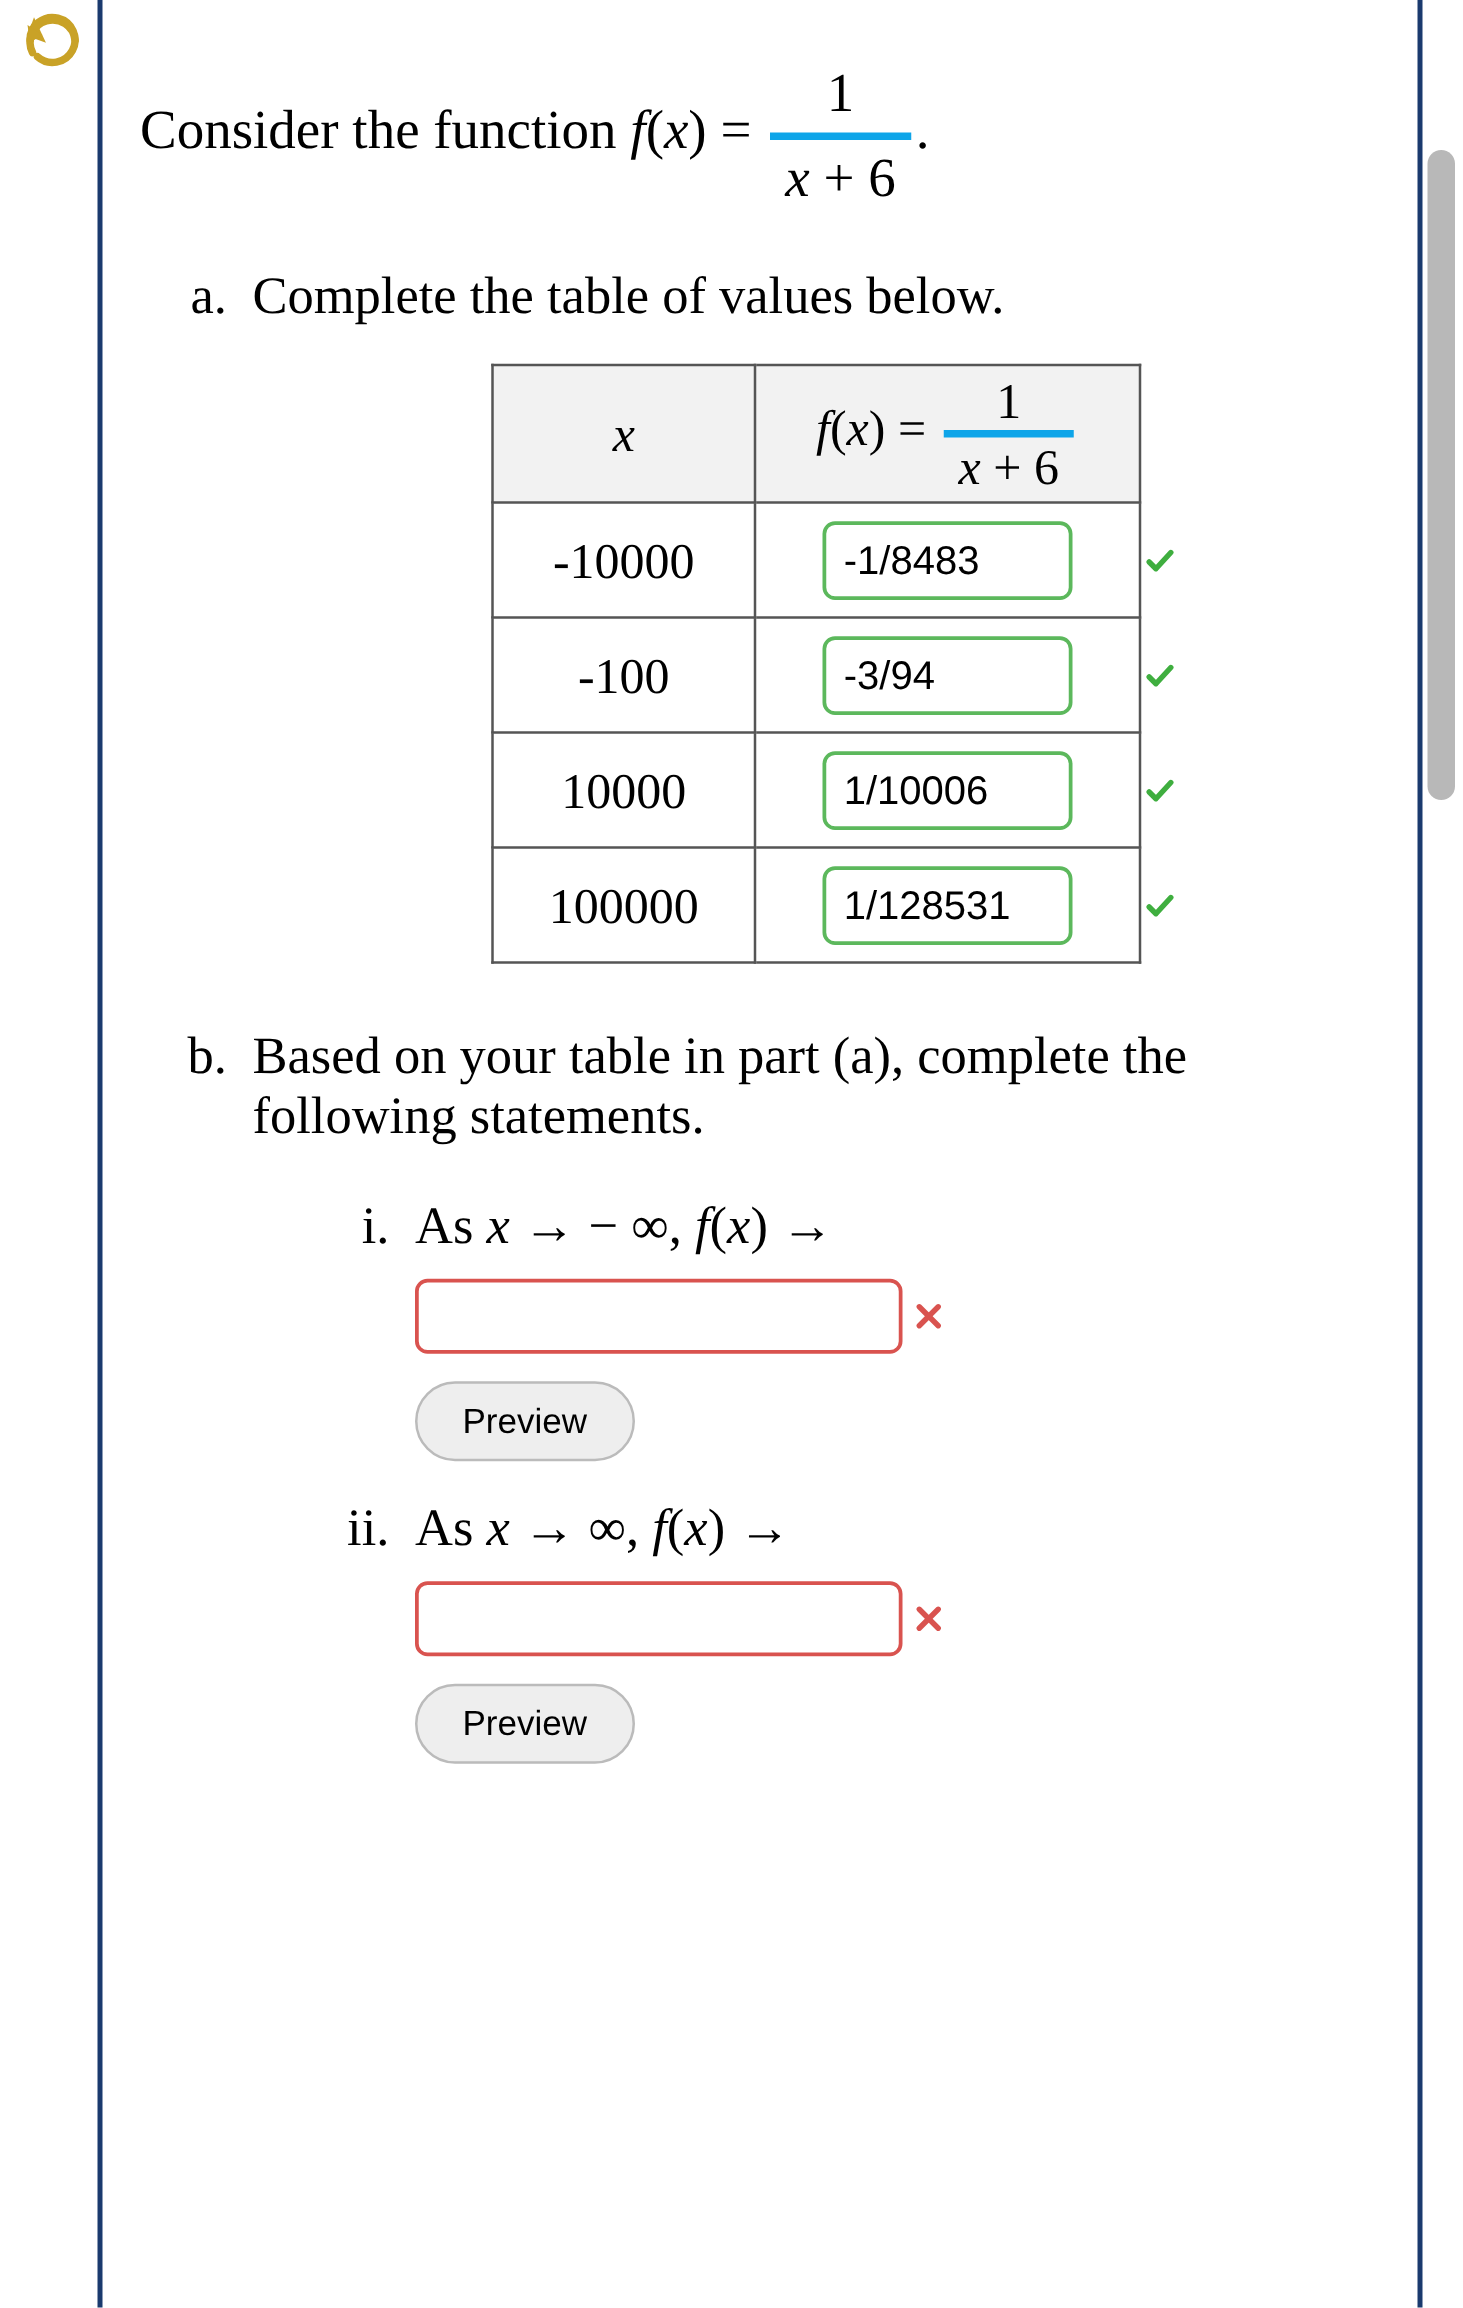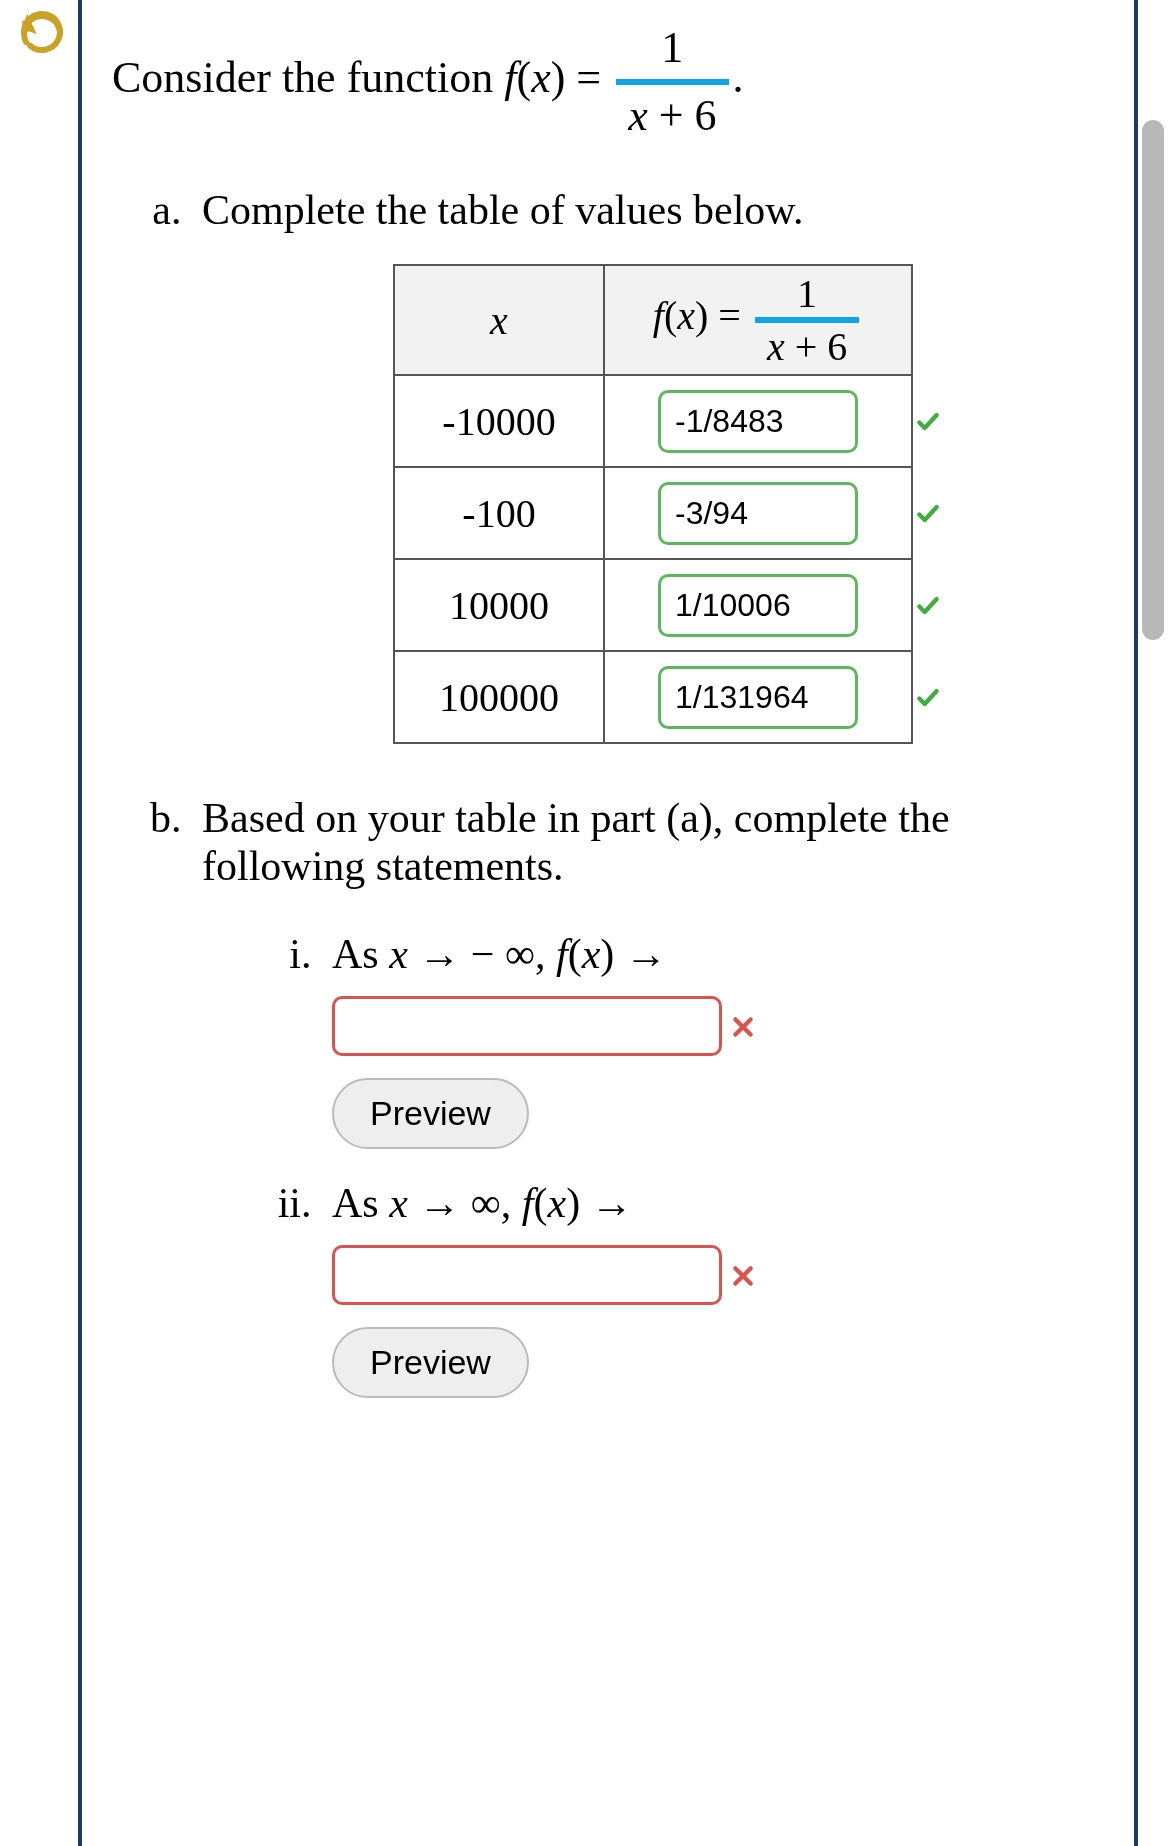--- a/index.html
+++ b/index.html
@@ -38,21 +38,21 @@
   }
   .panel {
     position: absolute;
     top: 0;
     left: 78px;
     width: 1060px;
     height: 1846px;
     border: 4px solid #1a3a6e;
     border-top: none;
     border-bottom: none;
-    padding: 17px 30px 40px 30px;
+    padding: 44px 30px 40px 30px;
   }
   .intro {
     font-size: 44px;
     line-height: 1.4;
     margin-bottom: 40px;
   }
   .math-i { font-style: italic; font-family: 'Times New Roman', serif; }
   .frac {
     display: inline-block;
     vertical-align: middle;
@@ -129,21 +129,21 @@
     margin-left: 8px;
     vertical-align: middle;
   }
   .preview-btn {
     display: inline-block;
     margin-top: 22px;
     border: 2px solid #bbb;
     background: #eee;
     border-radius: 999px;
     font-family: Arial, Helvetica, sans-serif;
-    font-size: 34px;
+    font-size: 28px;
     padding: 14px 36px;
   }
   .input-row { margin-left: 0px; margin-top: 18px;}
 </style>
 </head>
 <body>
 
 <div class="refresh-icon">
   <svg viewBox="0 0 24 24" width="48" height="48" fill="none" stroke="currentColor" stroke-width="3" stroke-linecap="round">
     <path d="M3 12a9 9 0 1 1 3 6.7"></path>
@@ -200,21 +200,21 @@
                     </svg></span></td>
               </tr>
               <tr>
                 <td>10000</td>
                 <td class="answer-cell"><span class="answer-box">1/10006</span><span class="check"><svg width="26" height="26" viewBox="0 0 24 24" fill="none" stroke="currentColor" stroke-width="4" stroke-linecap="round" stroke-linejoin="round">
                       <polyline points="4 13 9 18 20 6"></polyline>
                     </svg></span></td>
               </tr>
               <tr>
                 <td>100000</td>
-                <td class="answer-cell"><span class="answer-box">1/131964</span><span class="check"><svg width="26" height="26" viewBox="0 0 24 24" fill="none" stroke="currentColor" stroke-width="4" stroke-linecap="round" stroke-linejoin="round">
+                <td class="answer-cell"><span class="answer-box">1/128531</span><span class="check"><svg width="26" height="26" viewBox="0 0 24 24" fill="none" stroke="currentColor" stroke-width="4" stroke-linecap="round" stroke-linejoin="round">
                       <polyline points="4 13 9 18 20 6"></polyline>
                     </svg></span></td>
               </tr>
             </tbody>
         </table>
       </div>
     </li>
 
     <li>
       <span>Based on your table in part (a), complete the following statements.</span>

